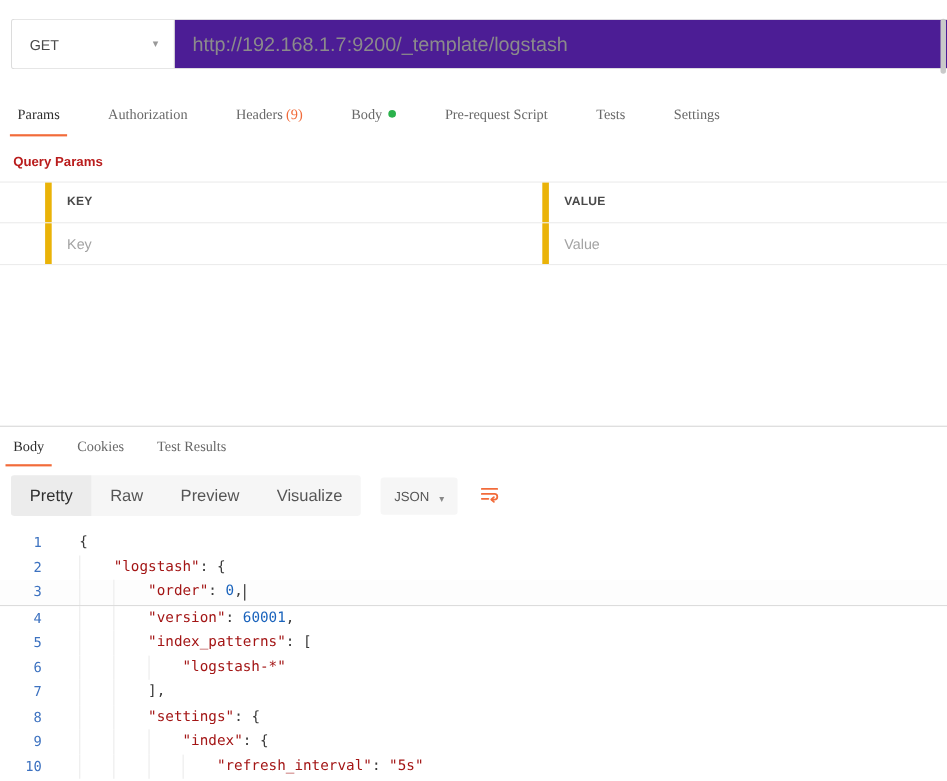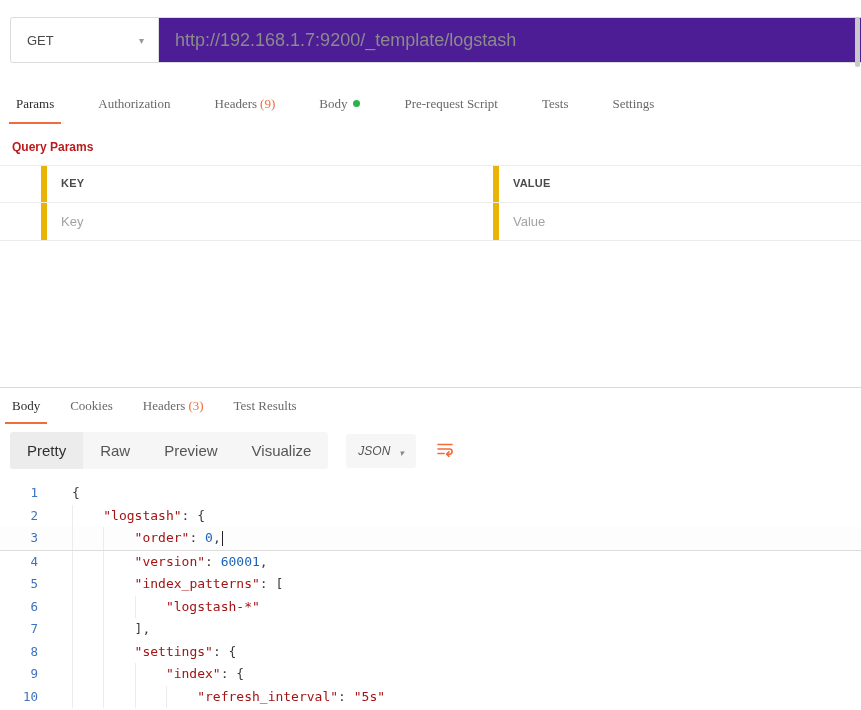--- a/index.html
+++ b/index.html
@@ -63,21 +63,21 @@
 
   
   .resp { border-top: 1px solid #d8d8d8; }
   .view-row { display: flex; align-items: center; margin: 8px 10px 0; }
   .seg { display: flex; background: #f6f6f6; border-radius: 3px; overflow: hidden; }
   .seg-item { padding: 10px 17px; font-size: 15px; color: #555; cursor: pointer; }
   .seg-item.selected { background: #ececec; color: #303030; }
   .fmt {
     display: flex; align-items: flex-end; gap: 9px; margin-left: 18px;
     background: #f6f6f6; border-radius: 3px; padding: 10px 12px;
-    font-size: 12px; color: #555; cursor: pointer; font-style: italic;
+    font-size: 12px; color: #555; cursor: pointer;
   }
   .fmt .dd-caret { font-size: 9px; color: #888; }
   .wrap-btn { margin-left: 20px; display: flex; align-items: center; cursor: pointer; background: none; border: none; }
 
   
   .code {
     margin-top: 13px;
     font-family: "DejaVu Sans Mono", "Liberation Mono", monospace;
     font-size: 13px; cursor: text;
   }
@@ -159,23 +159,20 @@
 
 <div class="spacer"></div>
 
 <div class="resp">
   <div class="tabs resp-tabs">
     <div class="tab active">
       <span>Body</span>
     </div>
     <div class="tab">
       <span>Cookies</span>
-    </div>
-    <div class="tab">
-      <span>Headers</span><span class="count">(3)</span>
     </div>
     <div class="tab">
       <span>Test Results</span>
     </div>
   </div>
 
   <div class="view-row">
     <div class="seg">
       <div class="seg-item selected">Pretty</div>
       <div class="seg-item">Raw</div>

